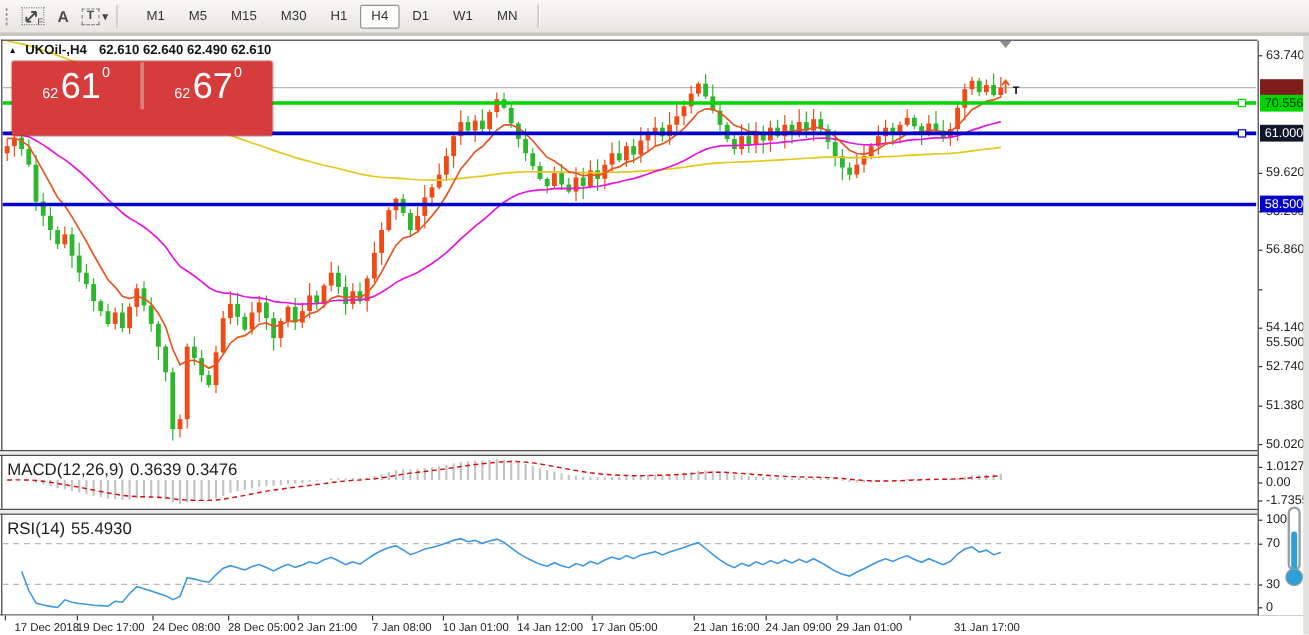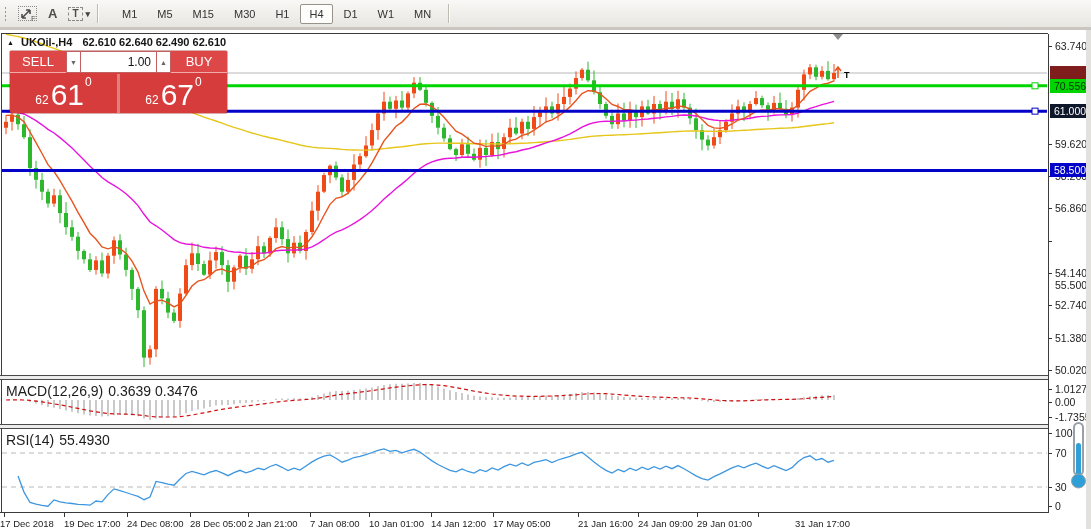--- a/index.html
+++ b/index.html
@@ -547,27 +547,20 @@
 
     <div id="shift-marker"></div>
 
     <div id="chart-title">
       <span class="tri">▲</span>
       <span>UKOil-,H4</span>
       <span style="margin-left:7px">62.610 62.640 62.490 62.610</span>
     </div>
 
     <div id="trade-panel">
-      <div id="tp-row1">
-        <div class="tp-btn">SELL</div>
-        <div class="tp-spin">▼</div>
-        <div id="tp-vol">1.00</div>
-        <div class="tp-spin">▲</div>
-        <div class="tp-btn">BUY</div>
-      </div>
       <div id="tp-row2">
         <div class="tp-price">
           <span class="pre">62</span>
           <span class="big">61</span>
           <span class="sup">0</span>
         </div>
         <div id="tp-gap"></div>
         <div class="tp-price">
           <span class="pre">62</span>
           <span class="big">67</span>
@@ -617,37 +610,37 @@
         <div class="pax-lbl" style="top: 393px;">100</div>
         <div class="pax-tick" style="top: 419px;"></div>
         <div class="pax-lbl" style="top: 413px;">70</div>
         <div class="pax-tick" style="top: 453px;"></div>
         <div class="pax-lbl" style="top: 447px;">30</div>
         <div class="pax-tick" style="top: 472px;"></div>
         <div class="pax-lbl" style="top: 466px;">0</div>
       </div>
     <div id="time-axis">
         <div class="tax-tick" style="left: 4px;"></div>
-        <div class="tax-lbl" style="left: 0;">17 Dec 2018</div>
+        <div class="tax-lbl" style="left: 12px;">17 Dec 2018</div>
         <div class="tax-tick" style="left: 64px;"></div>
         <div class="tax-lbl" style="left: 64px;">19 Dec 17:00</div>
         <div class="tax-tick" style="left: 127px;"></div>
         <div class="tax-lbl" style="left: 127px;">24 Dec 08:00</div>
         <div class="tax-tick" style="left: 190px;"></div>
         <div class="tax-lbl" style="left: 190px;">28 Dec 05:00</div>
         <div class="tax-tick" style="left: 248px;"></div>
         <div class="tax-lbl" style="left: 248px;">2 Jan 21:00</div>
         <div class="tax-tick" style="left: 310px;"></div>
         <div class="tax-lbl" style="left: 310px;">7 Jan 08:00</div>
         <div class="tax-tick" style="left: 369px;"></div>
         <div class="tax-lbl" style="left: 369px;">10 Jan 01:00</div>
         <div class="tax-tick" style="left: 431px;"></div>
         <div class="tax-lbl" style="left: 431px;">14 Jan 12:00</div>
         <div class="tax-tick" style="left: 493px;"></div>
-        <div class="tax-lbl" style="left: 493px;">17 May 05:00</div>
+        <div class="tax-lbl" style="left: 493px;">17 Jan 05:00</div>
         <div class="tax-tick" style="left: 578px;"></div>
         <div class="tax-lbl" style="left: 578px;">21 Jan 16:00</div>
         <div class="tax-tick" style="left: 638px;"></div>
         <div class="tax-lbl" style="left: 638px;">24 Jan 09:00</div>
         <div class="tax-tick" style="left: 697px;"></div>
         <div class="tax-lbl" style="left: 697px;">29 Jan 01:00</div>
         <div class="tax-tick" style="left: 758px;"></div>
         <div class="tax-lbl" style="left: 758px; margin-left: 37px;">31 Jan 17:00</div>
       </div>
 

